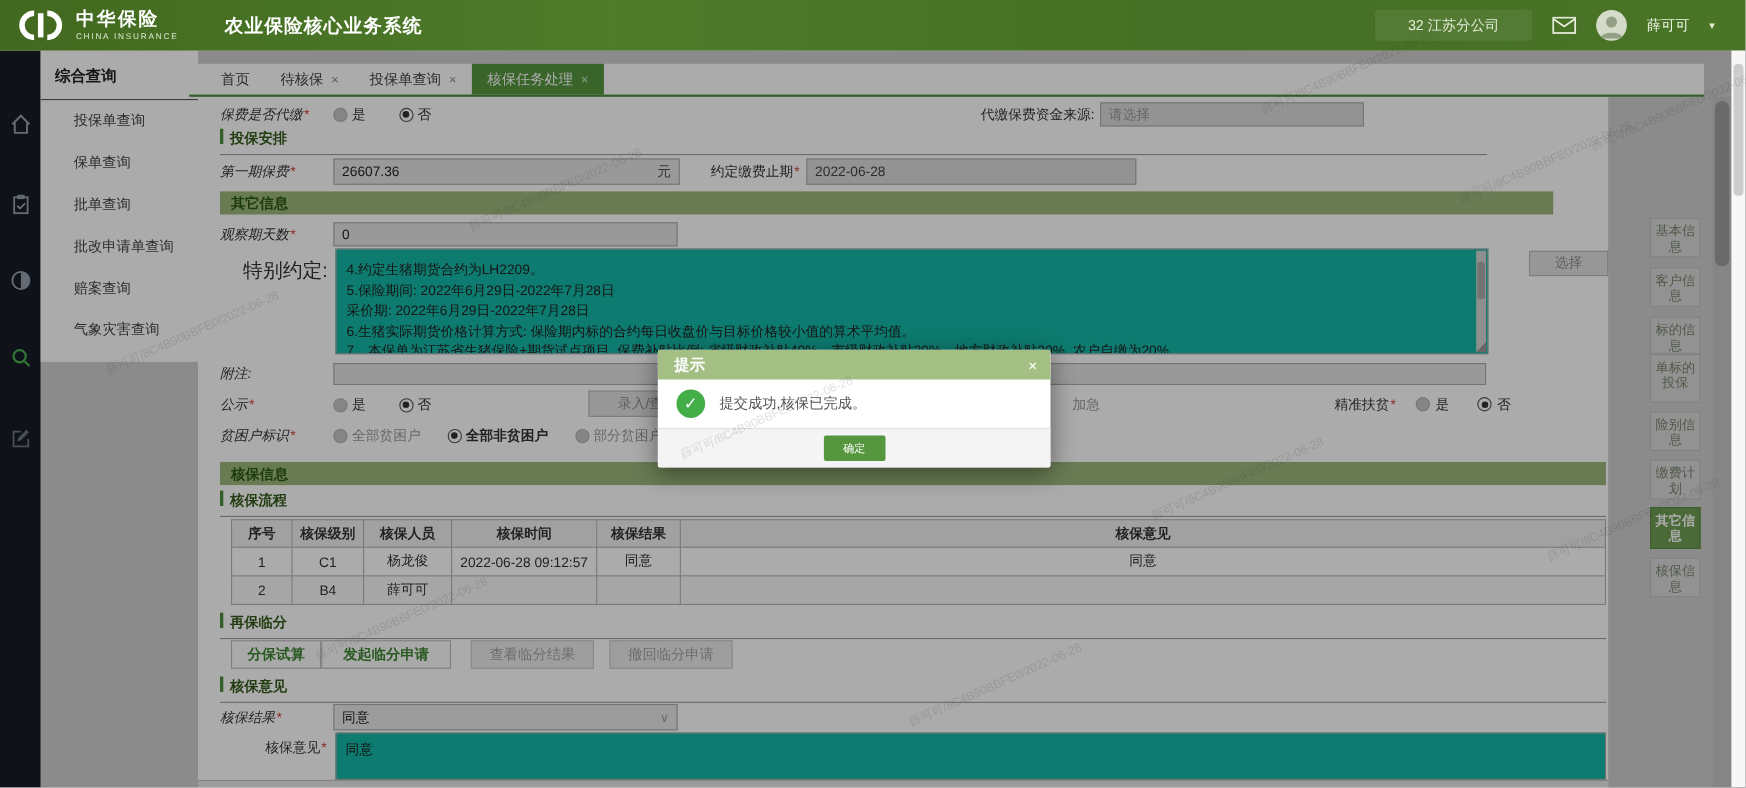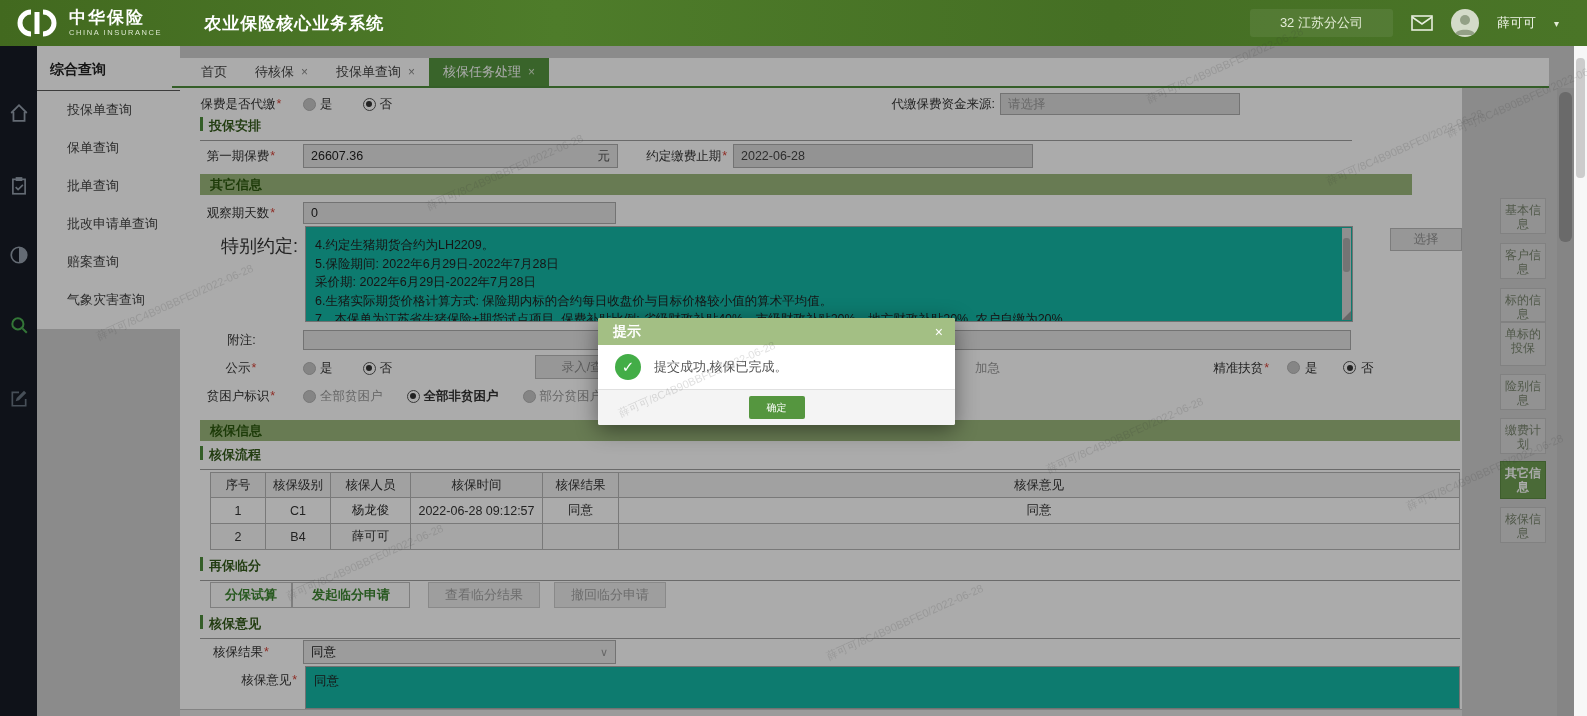--- a/index.html
+++ b/index.html
@@ -37,21 +37,21 @@
   .tab { display:flex; align-items:center; gap:7px; padding:0 14px; font-size:13px; color:#444; cursor:pointer; }
   .tab .tab-x { color:#8a8a8a; font-size:12px; }
   .tab.active { background:#55963f; color:#fff; }
   .tab.active .tab-x { color:#d9e8cf; }
   .tab-chevron { position:absolute; right:38px; top:7px; color:#4a4a4a; font-size:13px; z-index:21; cursor:pointer; }
 
   
   .content-bg { position:absolute; left:180px; top:88px; width:1282px; height:628px; background:#ffffff; z-index:15; }
   .form-layer { position:absolute; left:0; top:0; width:1587px; height:716px; z-index:20; }
   .row { position:absolute; display:flex; align-items:center; font-size:12.5px; color:#333; height:24px; }
-  .lbl { width:103px; text-align:center; flex:none; padding-right:20px; white-space:nowrap; }
+  .lbl { width:103px; text-align:left; flex:none; padding-right:20px; white-space:nowrap;font-style:italic; }
   .req { color:#d6443a; margin:0 1px; }
   .inp { background:#e4e4e4; border:1px solid #acacac; height:22px; font-size:12.5px; color:#222;
     display:flex; align-items:center; padding:0 7px; }
   .inp.dis { background:#dcdcdc; color:#9a9a9a; }
   .unit { margin-left:auto; color:#555; }
   .radio { width:13px; height:13px; border-radius:50%; display:inline-block; flex:none; margin-right:4px; }
   .radio.off { background:#c7c7c7; border:1px solid #b2b2b2; }
   .radio.on { background:#fff; border:1px solid #555; position:relative; }
   .radio.on::after { content:''; position:absolute; left:2.5px; top:2.5px; width:6px; height:6px; border-radius:50%; background:#333; }
   .rlabel { margin-right:16px; }
@@ -71,21 +71,21 @@
   .btn.dis { background:#ececec; color:#a3a3a3; border-color:#cccccc; font-weight:normal; }
   .small-btn { position:absolute; height:23px; background:#e2e2e2; border:1px solid #b9b9b9; color:#8f8f8f;
     font-size:12.5px; display:flex; align-items:center; justify-content:center; }
   .caret-sel { margin-left:auto; color:#999; font-size:11px; }
   .gray-note { color:#999; }
 
   
   .uw-table { position:absolute; left:210px; top:472px; width:1250px; border-collapse:collapse; table-layout:fixed;
     font-size:12.5px; color:#333; }
   .uw-table th, .uw-table td { border:1px solid #b5b5b5; text-align:center; padding:0 4px; overflow:hidden; white-space:nowrap; }
-  .uw-table th { height:25px; background:#f0f0f0; font-weight:normal; }
+  .uw-table th { height:25px; background:#f0f0f0; font-weight:bold; }
   .uw-table td { height:26px; background:#fff; }
   .uw-table tr.alt td { background:#f8f8f8; }
 
   
   .rtab { position:absolute; left:1500px; width:46px; background:#dadada; border:1px solid #c0c0c0;
     color:#79856f; font-size:12px; line-height:14px; text-align:center; padding:4px 2px; word-break:break-all;
     cursor:pointer; z-index:20; }
   .rtab.active { background:#6f9e53; border-color:#5d8b44; color:#fff; font-weight:bold; }
 
   

